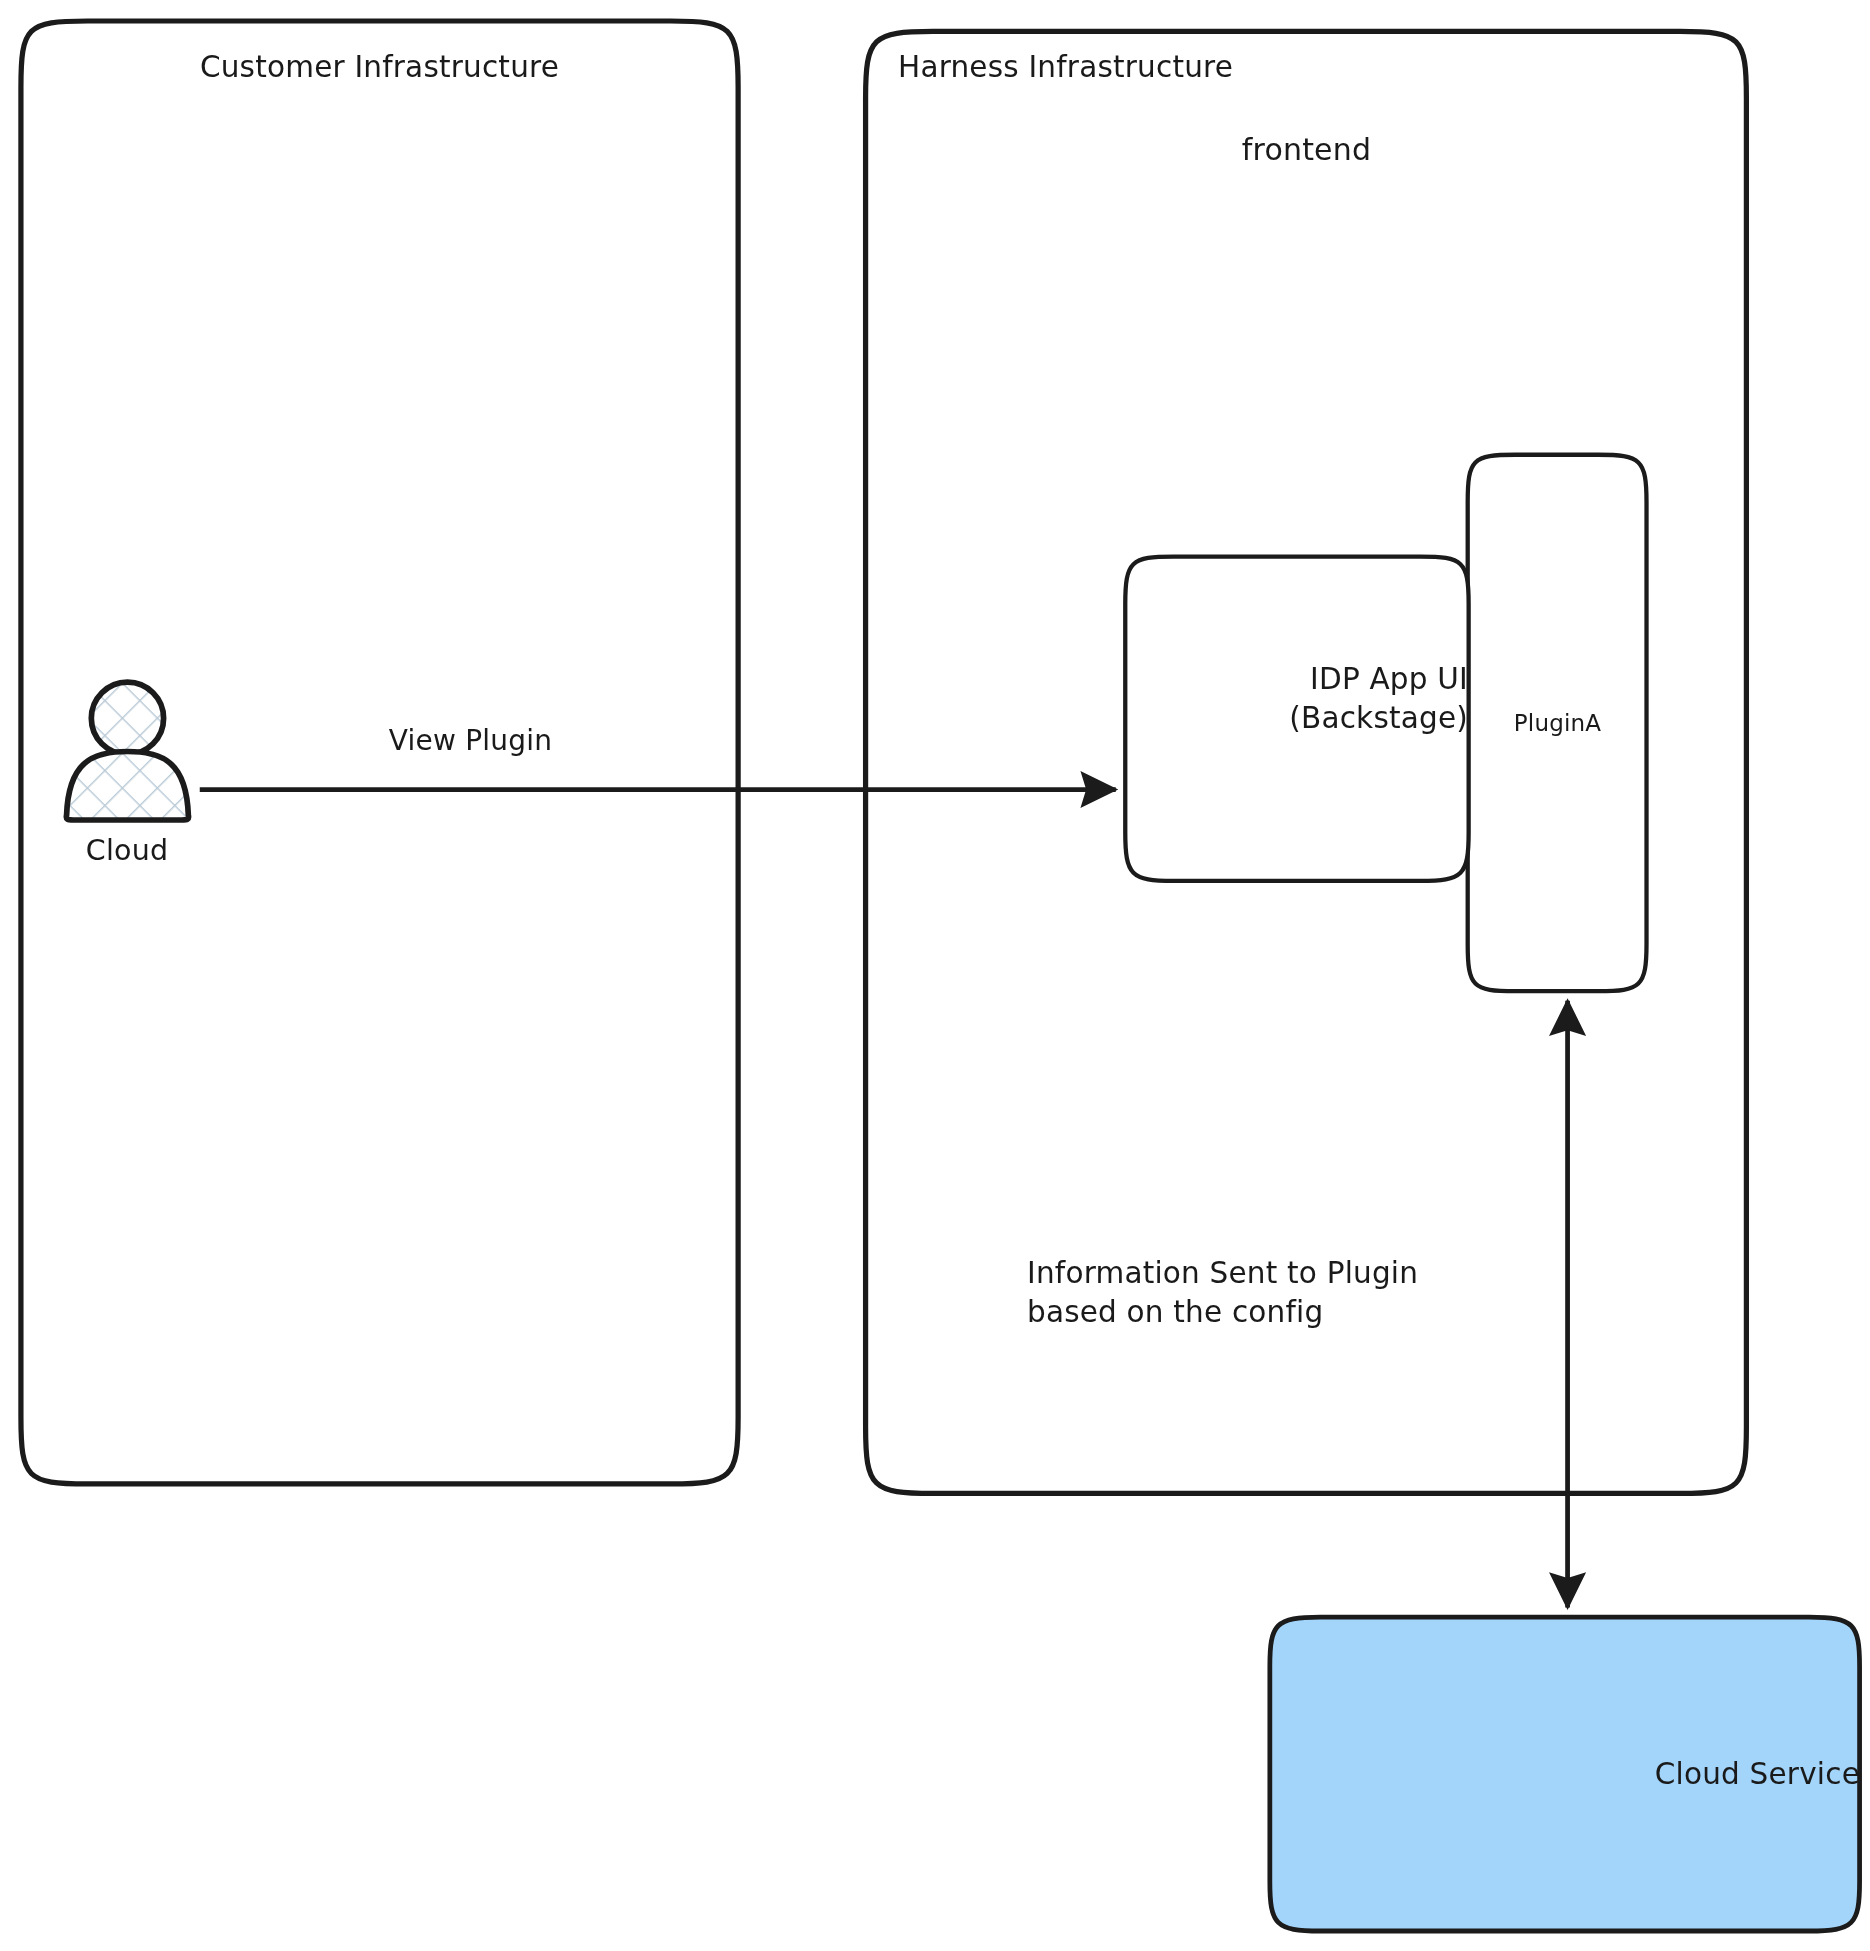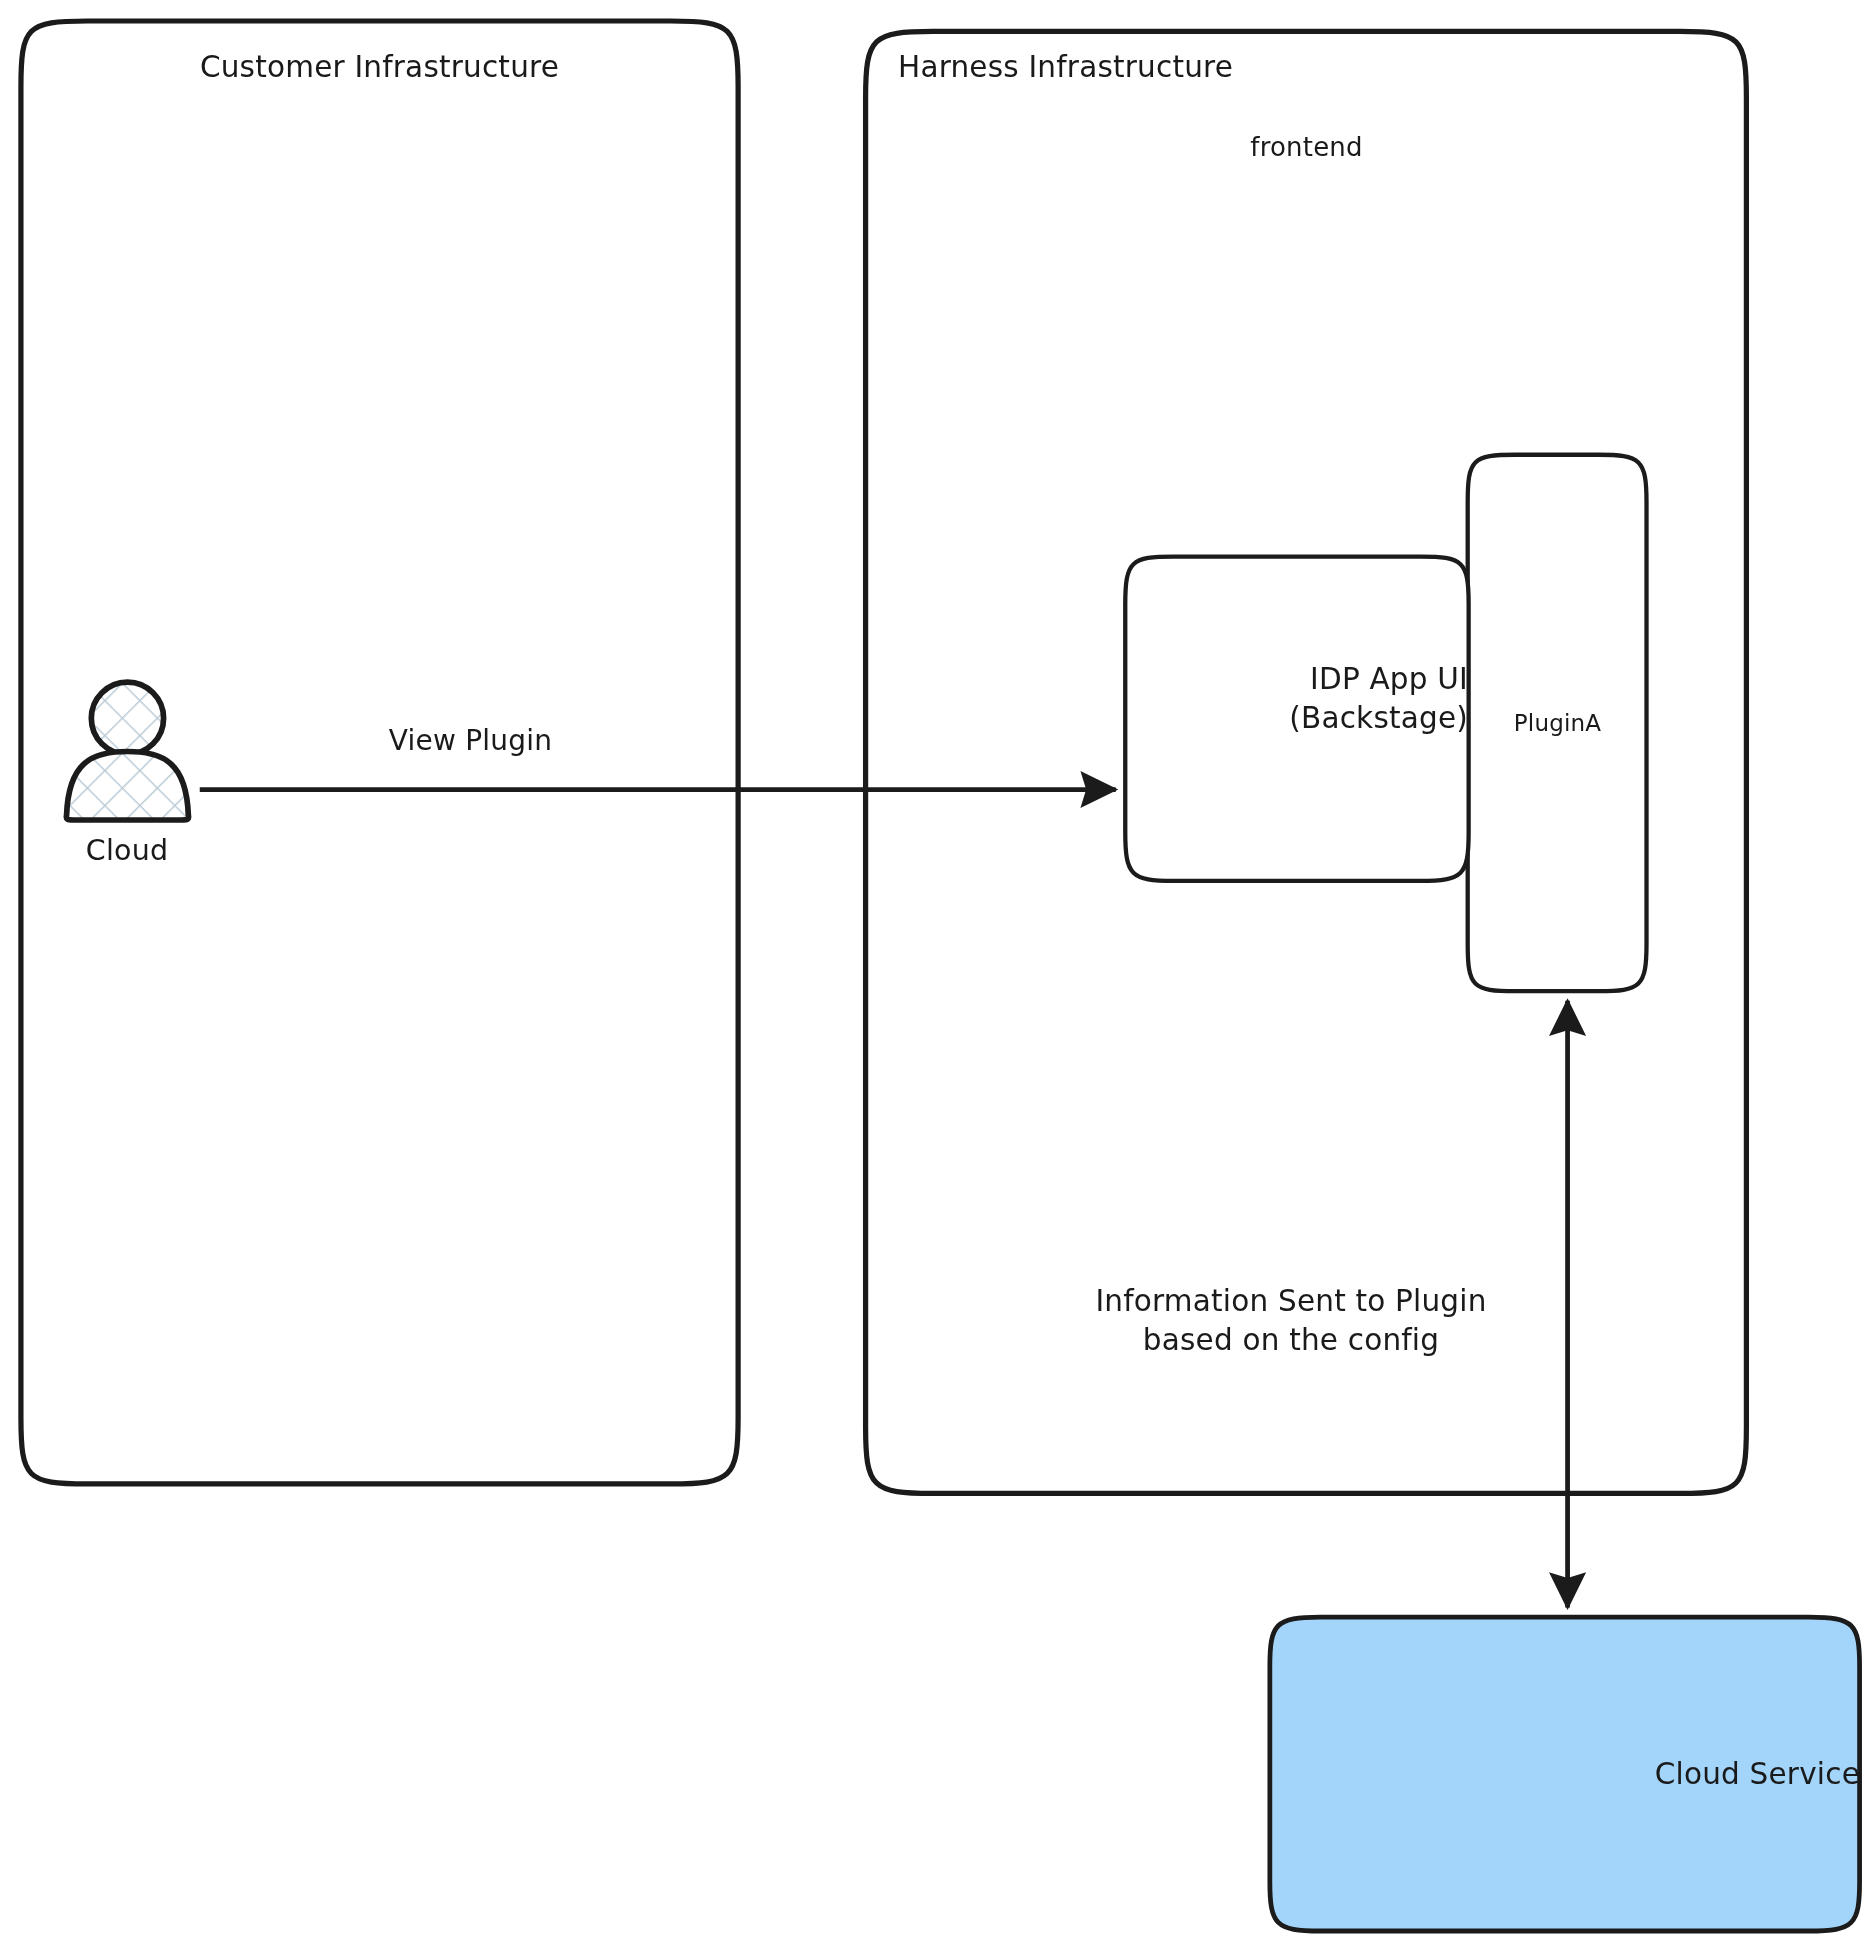--- a/index.html
+++ b/index.html
@@ -28,21 +28,21 @@
     position: absolute;
     font-family: "DejaVu Sans", sans-serif;
     color: #1a1a1a;
     text-align: center;
     line-height: 1.32;
     letter-spacing: 0.2px;
     white-space: pre-line;
     user-select: none;
   }
   .t-container-title { font-size: 29.5px; }
-  .t-group-title     { font-size: 26px; }
+  .t-group-title     { font-size: 30px; }
   .t-node            { font-size: 29.5px; text-align: right; }
   .t-node-sm         { font-size: 23px; }
   .t-edge            { font-size: 28px; }
   .t-edge-multi      { font-size: 29.5px; }
   .t-actor           { font-size: 28.5px; }
 </style>
 </head>
 <body>
 
 <div id="canvas">
@@ -143,17 +143,17 @@
 
   <div class="dlabel t-node" style="left:1125px; top:699px; width:343px; transform:translateY(-50%);">IDP App UI
 (Backstage)</div>
 
   <div class="dlabel t-node-sm" style="left:1468px; top:723px; width:179px; transform:translateY(-50%);">PluginA</div>
 
   <div class="dlabel t-node" style="left:1270px; top:1774px; width:590px; transform:translateY(-50%);">Cloud Service</div>
 
   <div class="dlabel t-edge" style="left:285px; top:723px; width:371px;">View Plugin</div>
 
-  <div class="dlabel t-edge-multi" style="left:1027px; top:1254px; width:528px; text-align:center;margin-top:28px;">Information Sent to Plugin
+  <div class="dlabel t-edge-multi" style="left:1027px; top:1254px; width:528px; text-align:left;">Information Sent to Plugin
 based on the config</div>
 
 </div>
 
 
 </body></html>

